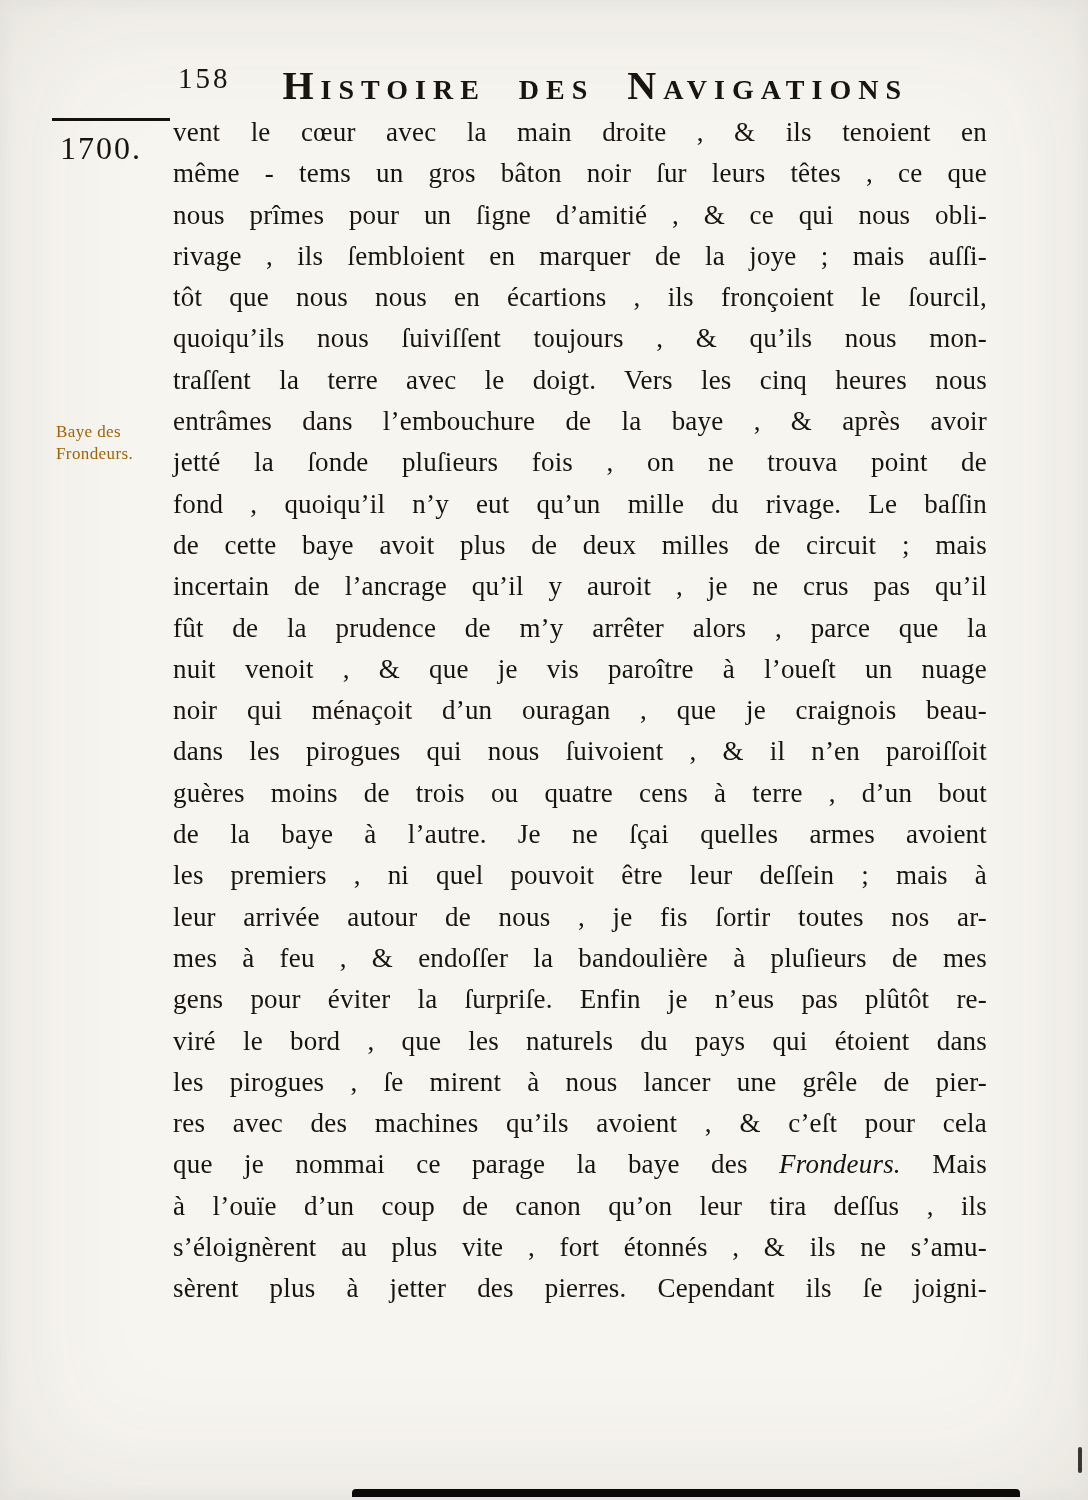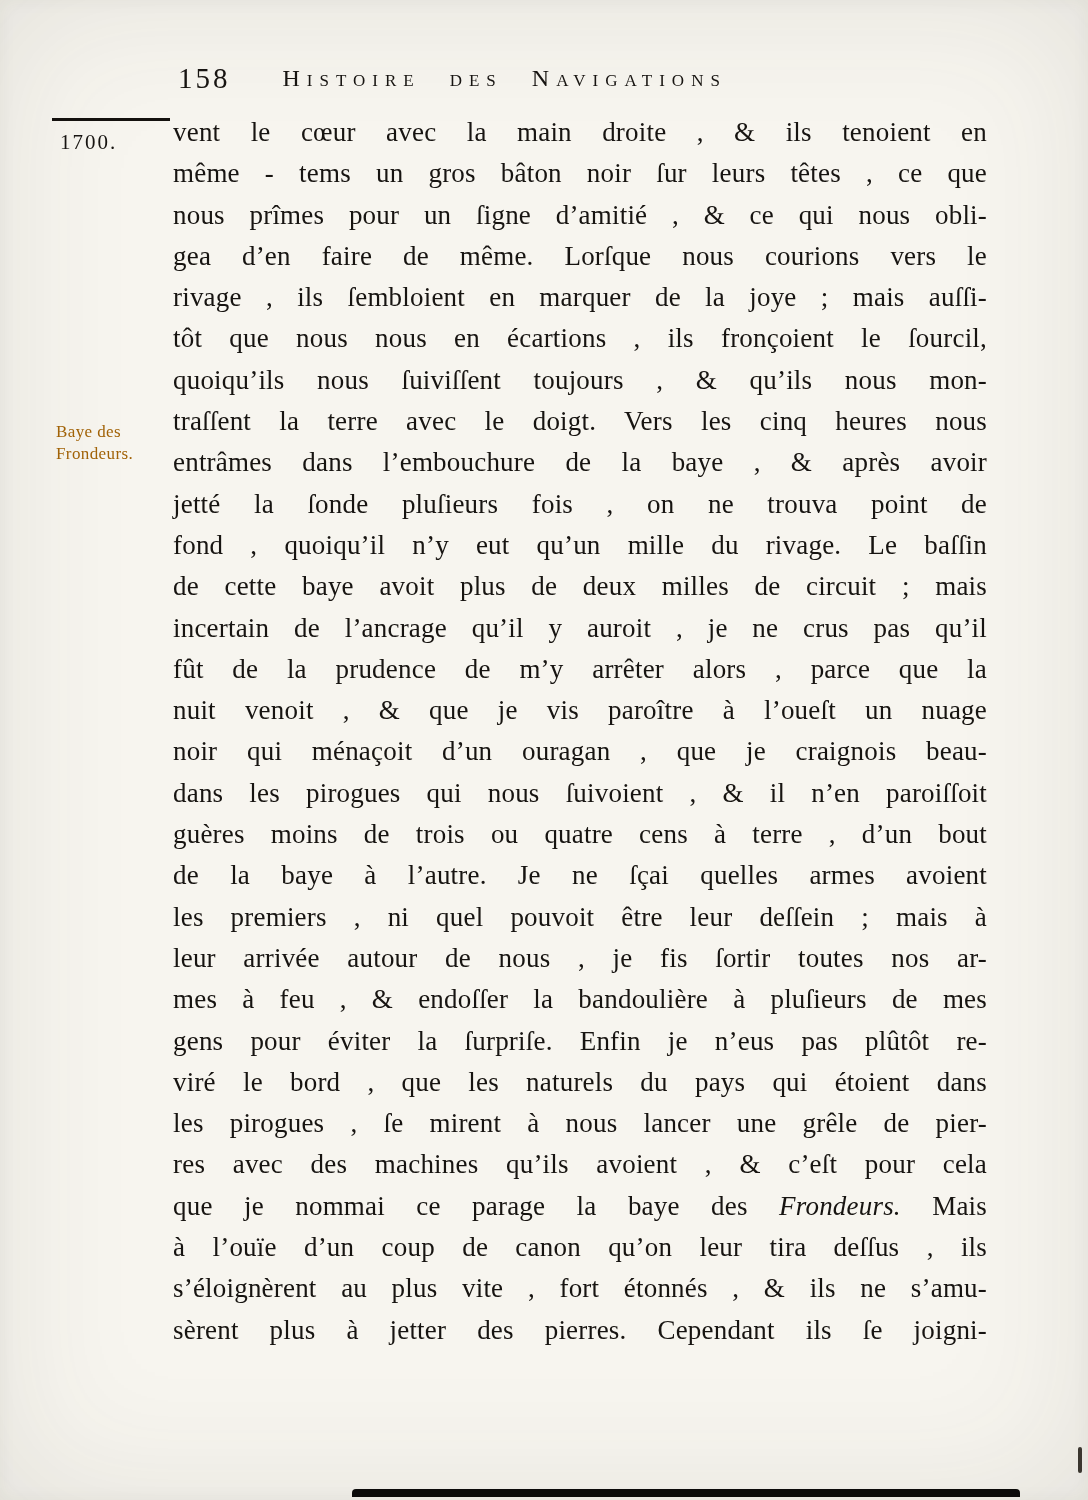--- a/index.html
+++ b/index.html
@@ -21,51 +21,52 @@
     box-shadow: inset 0 0 140px rgba(60,55,45,0.10), inset 0 0 18px rgba(60,55,45,0.05);
   }
 
   
   .running-head {
     position: absolute;
     top: 62px;
     left: 178px;
     width: 812px;
     display: flex;
-    align-items: center;
+    align-items: flex-start;
   }
   .pagenum {
     font-size: 29px;
     letter-spacing: 3px;
     margin-right: 52px;
   }
   .head-title {
     font-variant: small-caps;
-    font-size: 24px;
+    font-size: 40px;
     letter-spacing: 7px;
     word-spacing: 16px;
     white-space: nowrap;
+    font-weight: bold;
   }
 
   
   .margin-year {
     position: absolute;
     left: 52px;
     top: 118px;
     width: 120px;
     text-align: left;
   }
   .margin-year .rule {
     width: 118px;
     height: 3px;
     background: #14110e;
     margin-bottom: 9px;
   }
   .margin-year .year {
-    font-size: 21px;
+    font-size: 32px;
     letter-spacing: 2px;
     padding-left: 8px;
   }
   .margin-note {
     position: absolute;
     left: 56px;
     top: 421px;
     font-size: 17px;
     line-height: 22px;
     color: #a16207;
@@ -128,21 +129,20 @@
 
   <aside class="margin-note" id="margin-note">
       <div>Baye des</div>
       <div>Frondeurs.</div>
     </aside>
 
   <main class="text-block" id="text-block">
       <div class="line"><span>vent le cœur avec la main droite , &amp; ils tenoient en</span></div>
       <div class="line"><span>même - tems un gros bâton noir ſur leurs têtes , ce que</span></div>
       <div class="line"><span>nous prîmes pour un ſigne d’amitié , &amp; ce qui nous obli-</span></div>
-      <div class="line"><span>gea d’en faire de même. Lorſque nous courions vers le</span></div>
       <div class="line"><span>rivage , ils ſembloient en marquer de la joye ; mais auſſi-</span></div>
       <div class="line"><span>tôt que nous nous en écartions , ils fronçoient le ſourcil,</span></div>
       <div class="line"><span>quoiqu’ils nous ſuiviſſent toujours , &amp; qu’ils nous mon-</span></div>
       <div class="line"><span>traſſent la terre avec le doigt. Vers les cinq heures nous</span></div>
       <div class="line"><span>entrâmes dans l’embouchure de la baye , &amp; après avoir</span></div>
       <div class="line"><span>jetté la ſonde pluſieurs fois , on ne trouva point de</span></div>
       <div class="line"><span>fond , quoiqu’il n’y eut qu’un mille du rivage. Le baſſin</span></div>
       <div class="line"><span>de cette baye avoit plus de deux milles de circuit ; mais</span></div>
       <div class="line"><span>incertain de l’ancrage qu’il y auroit , je ne crus pas qu’il</span></div>
       <div class="line"><span>fût de la prudence de m’y arrêter alors , parce que la</span></div>

